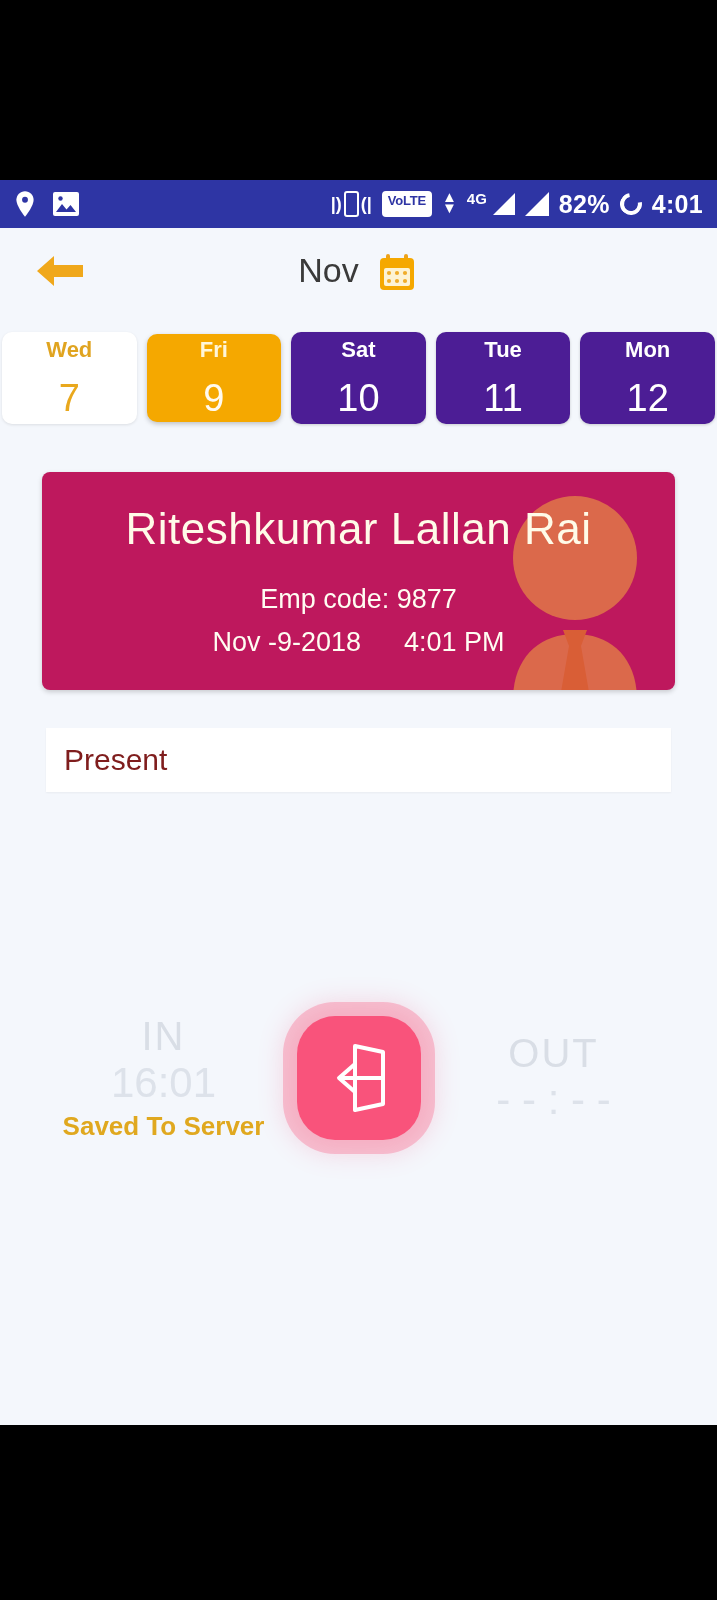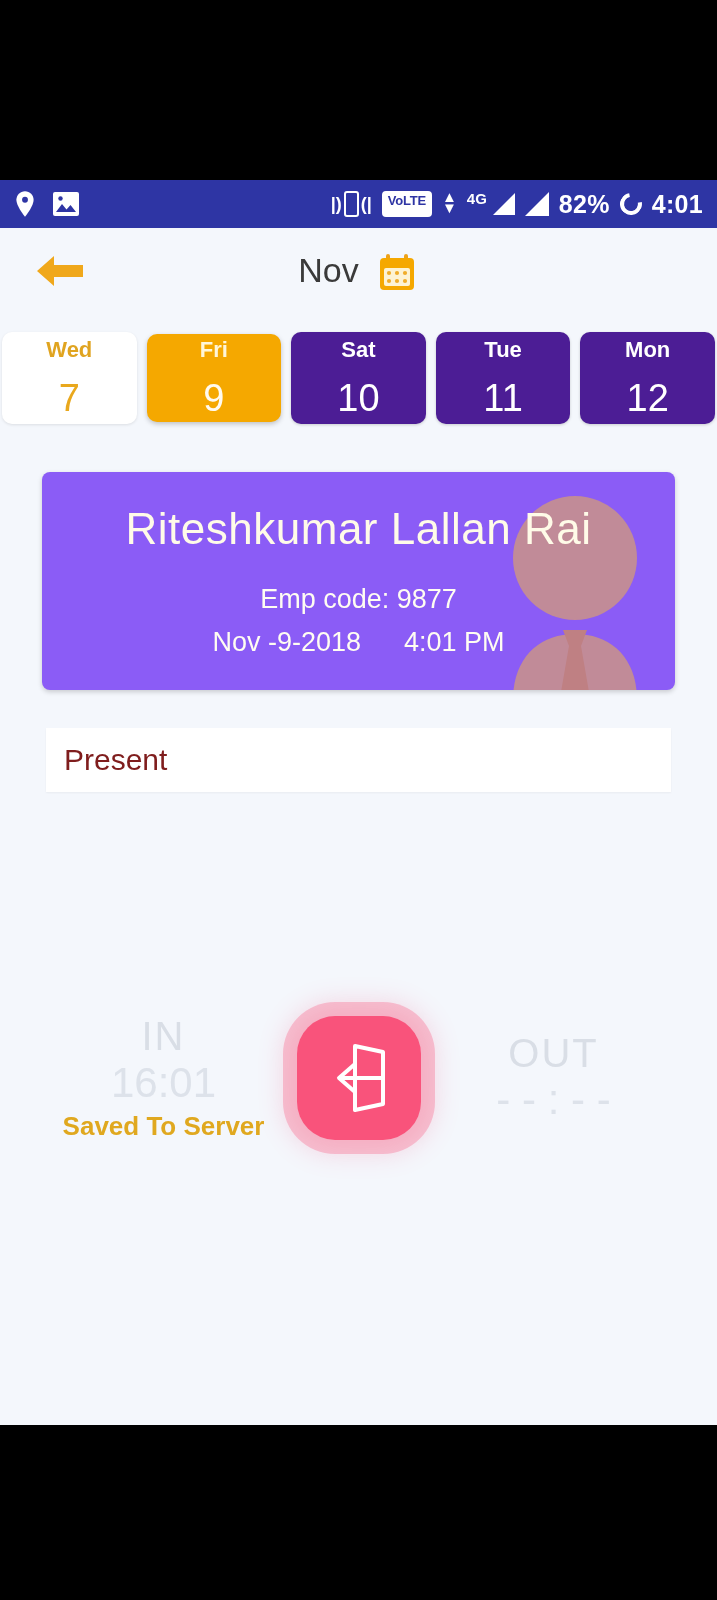--- a/index.html
+++ b/index.html
@@ -76,21 +76,21 @@
     box-shadow:0 2px 5px rgba(0,0,0,.22);
   }
   .daycard.sel .dow { color:#fff6d8; }
   .daycard.sel .dnum { color:#fffaf0; }
   .dow { font-size:22px; font-weight:700; }
   .dnum { font-size:38px; font-weight:400; line-height:1.05; }
 
   
   #empcard {
     margin:34px 42px 0 42px; height:218px;
-    background:#8b5cf6; border-radius:8px;
+    background:#be185d; border-radius:8px;
     position:relative; overflow:hidden;
     box-shadow:0 2px 5px rgba(0,0,0,.18);
     display:flex; flex-direction:column; align-items:center; justify-content:center;
   }
   #avatar-wm {
     position:absolute; right:10px; top:18px;
     width:180px; height:210px; opacity:.5;
   }
   #empname {
     font-size:44px; color:#fffbe8; font-weight:300;

